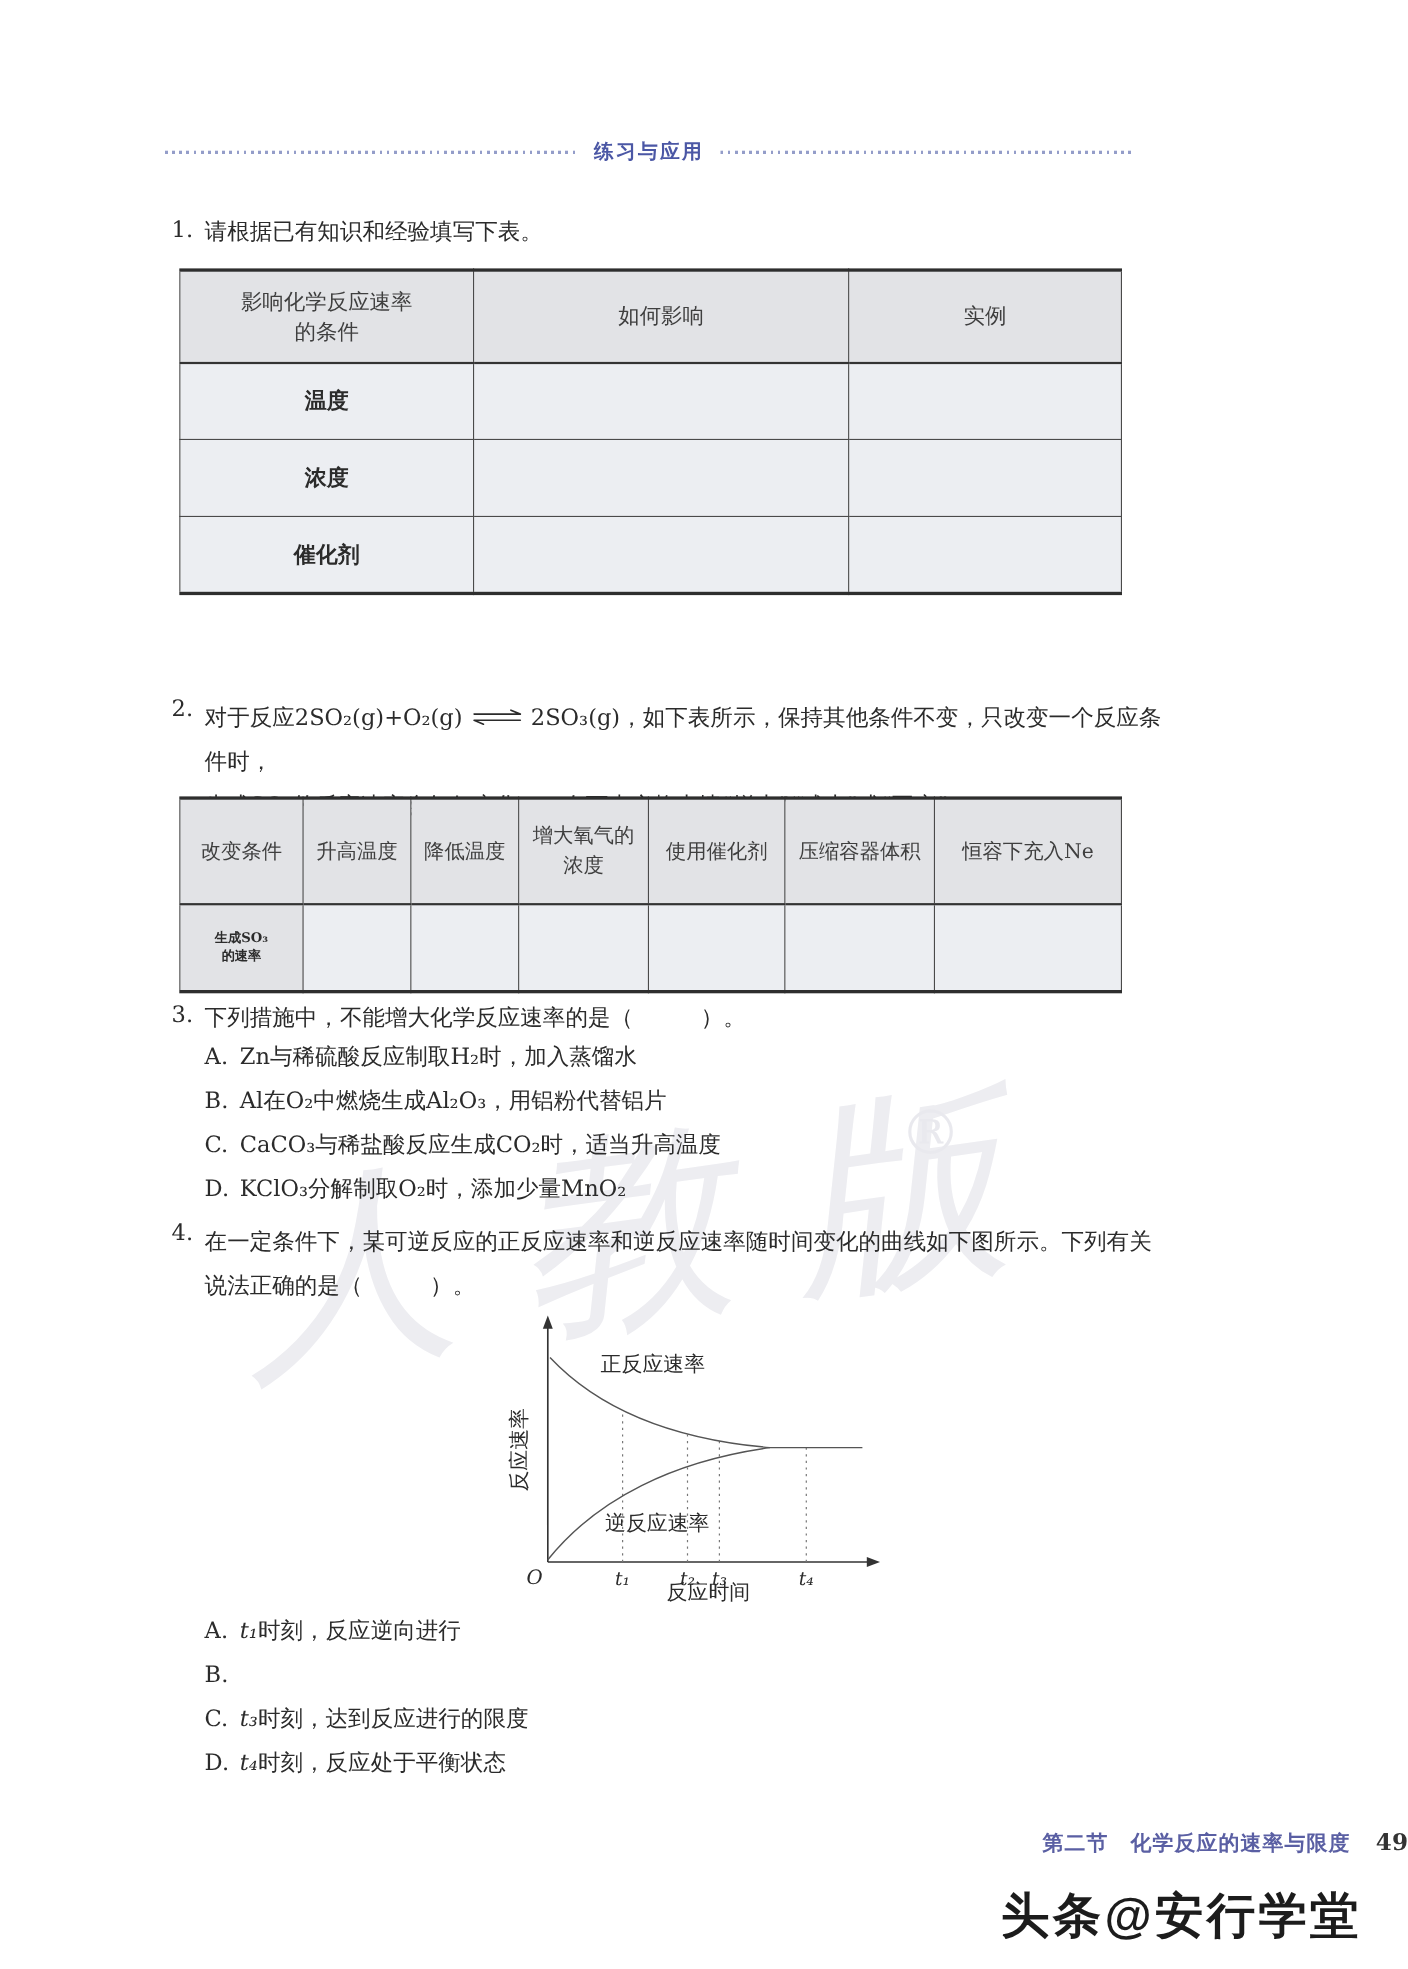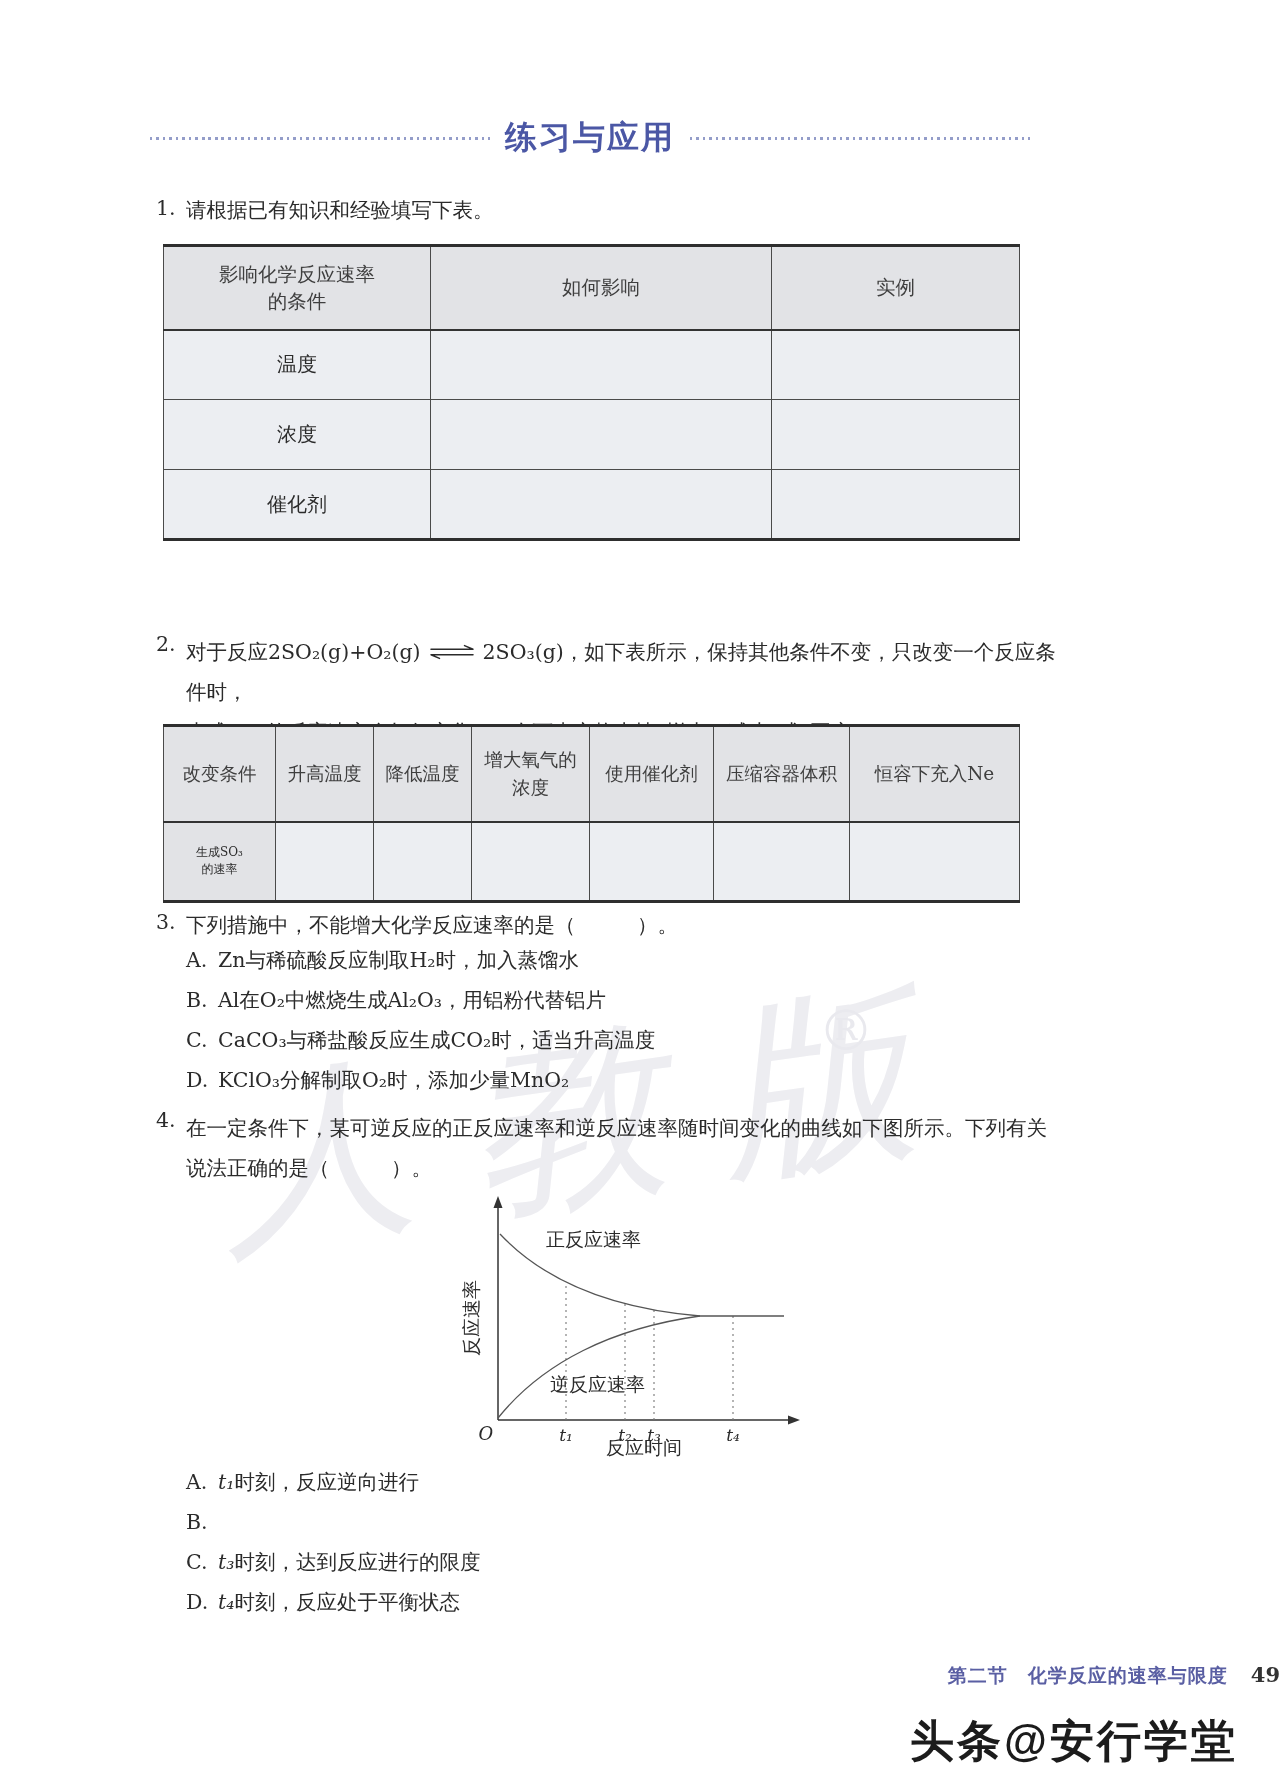--- a/index.html
+++ b/index.html
@@ -30,37 +30,37 @@
   .rule-header {
     position:absolute; left:150px; top:118px; width:880px; height:40px;
     display:flex; align-items:center; gap:15px; z-index:1;
   }
   .dotline {
     flex:1; height:3px;
     background:repeating-linear-gradient(90deg,#949dc9 0 2.5px,transparent 2.5px 6.5px);
   }
   .rule-title {
     font-family:"Liberation Sans","DejaVu Sans",sans-serif;
-    font-size:32px; font-weight:bold; letter-spacing:2px; color:#4b57a5;
+    font-size:18px; font-weight:bold; letter-spacing:2px; color:#4b57a5;
   }
   
   .q { position:absolute; left:156px; z-index:1; font-size:20.5px; }
   .q-row { display:flex; }
   .q-num { width:30px; flex:0 0 30px; }
   .q-body { flex:1; }
   .q-line { line-height:40px; }
   .opt-line { line-height:40px; display:flex; }
   .opt-label { width:32px; flex:0 0 32px; }
   .tvar { font-style:italic; }
   .eq-arrow { vertical-align:middle; margin:0 7px; position:relative; top:-2px; }
   
   table { border-collapse:collapse; table-layout:fixed; position:absolute; left:163px; z-index:1; }
   .t1 { top:244px; width:856px;padding-left:39px; }
   .t2 { top:724px; width:856px; }
-  th, td { border:1.4px solid #4a4a4a; text-align:center; vertical-align:middle; padding:4px 6px; }
+  th, td { border:1.4px solid #4a4a4a; text-align:center; vertical-align:middle; padding:4px 6px;font-weight:bold; }
   .t1, .t2 { border-top:3px solid #2e2e2e; border-bottom:3px solid #2e2e2e; }
   .t1 tr.thead th, .t2 tr.thead th { background:#e2e3e6; font-weight:normal; color:#3f3f3f; border-bottom:2px solid #333; }
   .t1 tr.thead th { height:84px; font-size:19.5px; }
   .t1 td { height:70px; background:#eceef2; font-size:20px; }
   .t2 tr.thead th { height:96px; font-size:18.5px; }
   .t2 td { height:80px; background:#eceef2; font-size:12px; }
   .t2 td.rowhdr { background:#e2e3e6; }
   .hdr-wrap { max-width:100px; margin:0 auto; line-height:1.5;text-align:center; }
   
   .graph { position:absolute; left:448px; top:1188px; width:380px; height:272px; z-index:1; }

